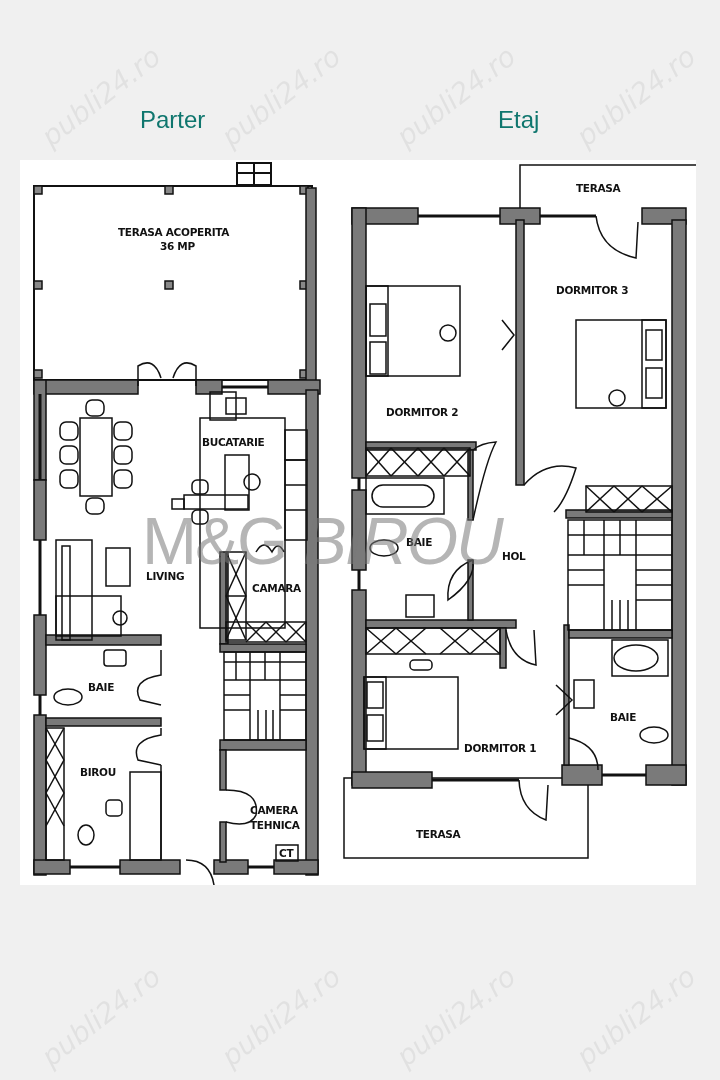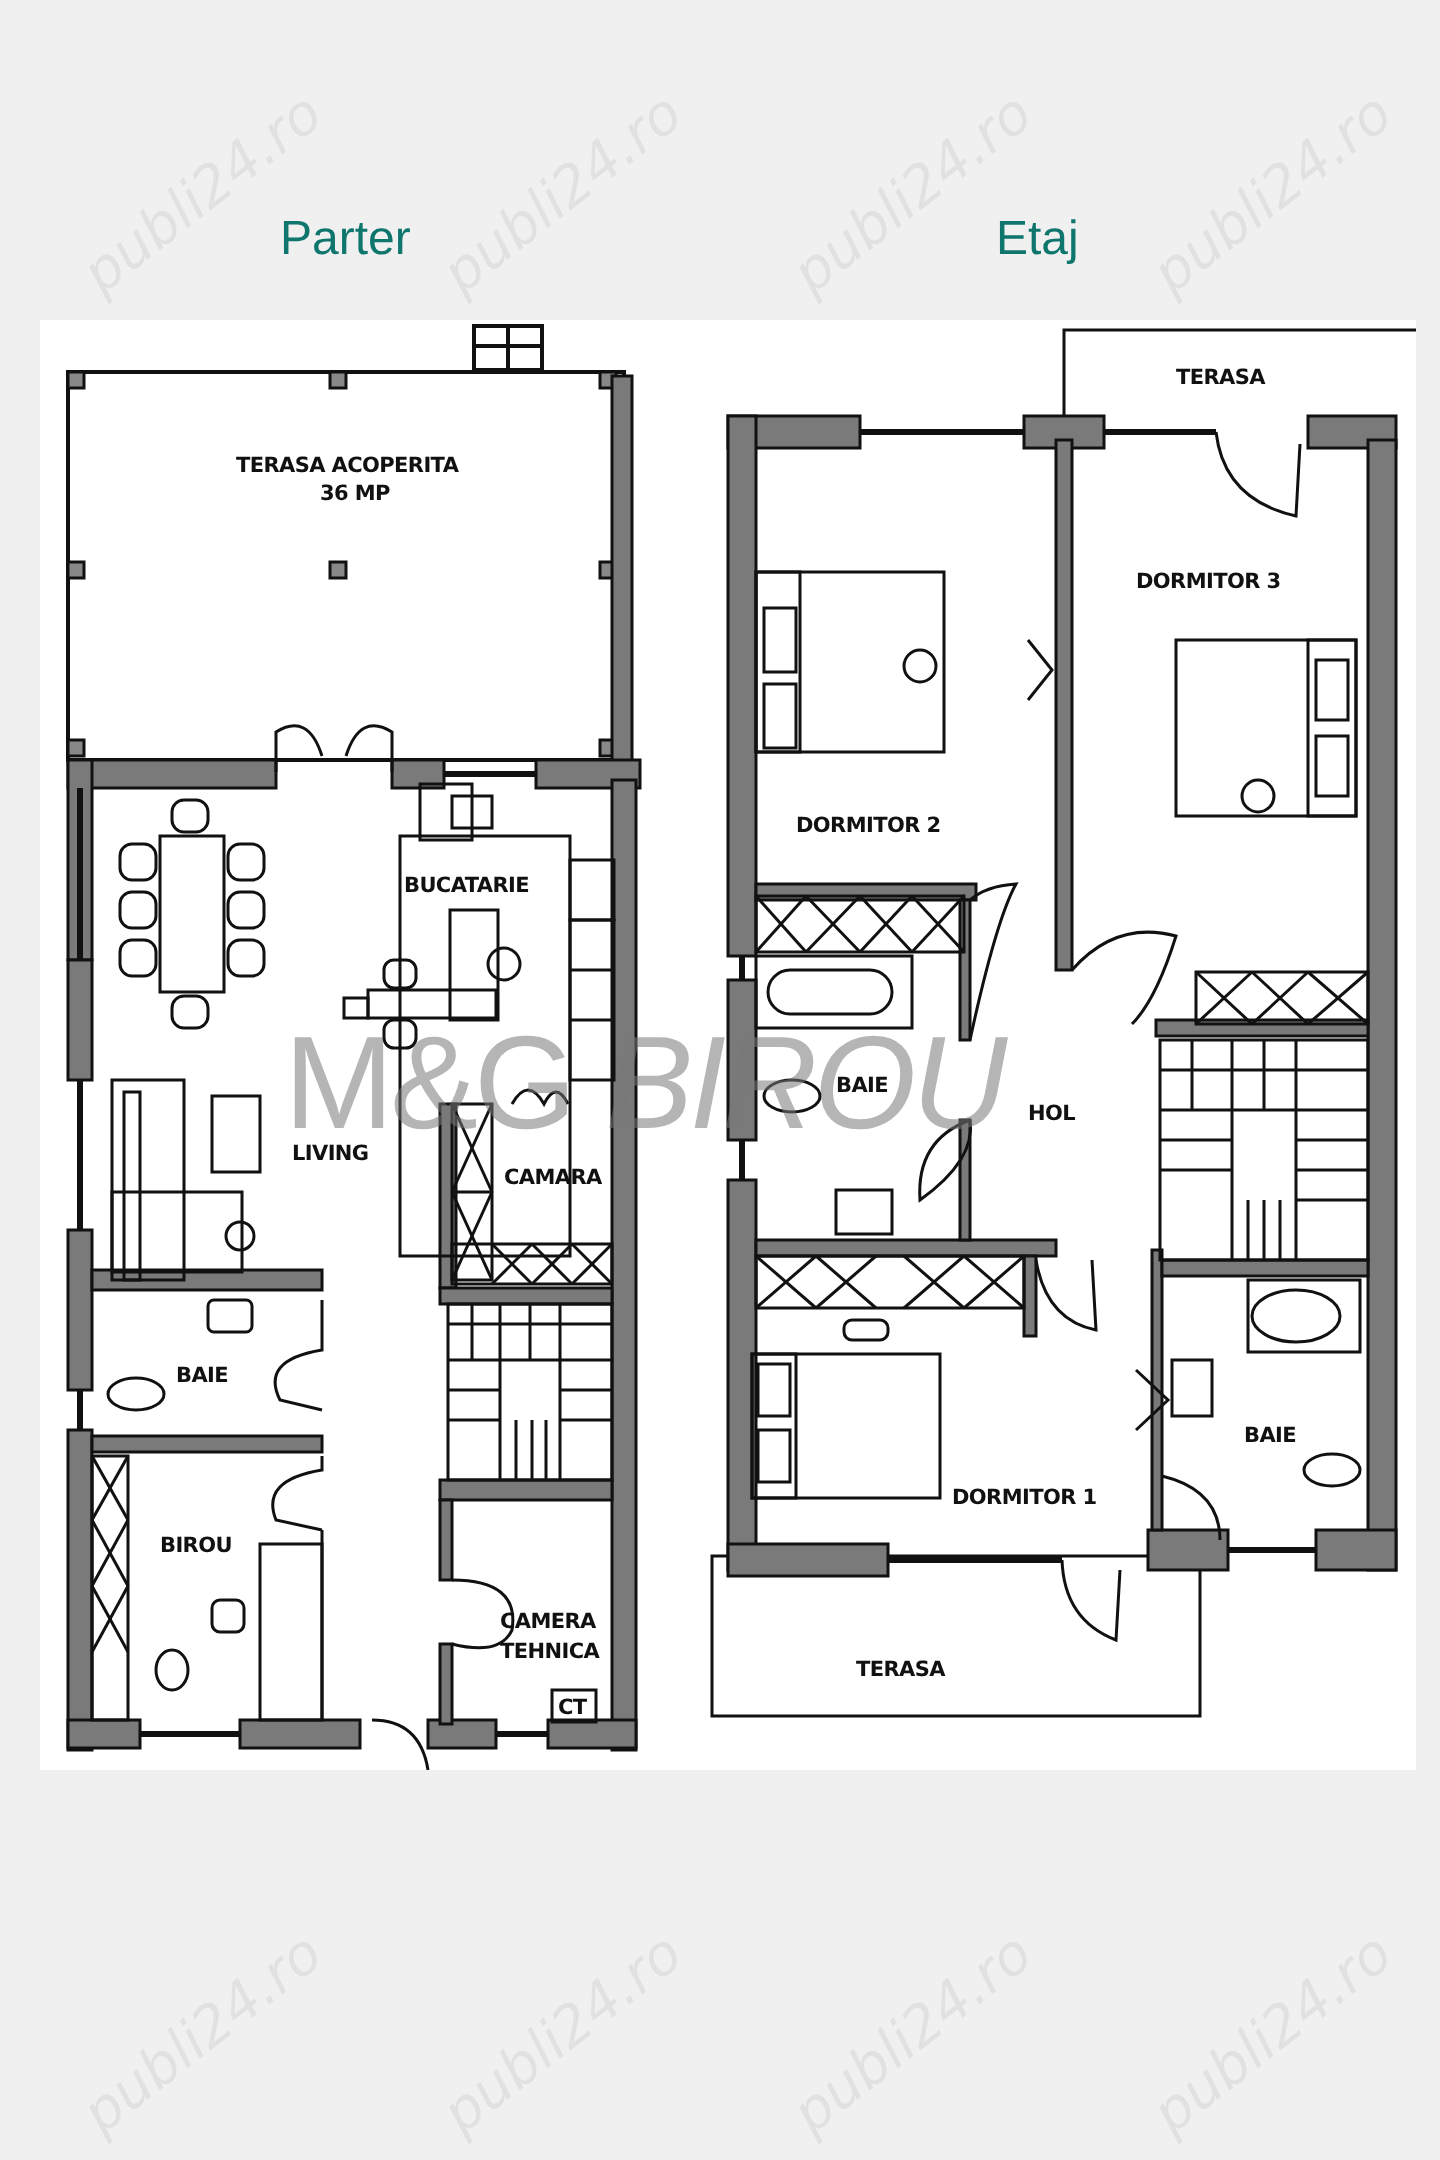--- a/index.html
+++ b/index.html
@@ -176,21 +176,21 @@
     <text class="lbl" x="126" y="420">LIVING</text>
     <text class="lbl" x="232" y="432">CAMARA</text>
     <text class="lbl" x="68" y="531">BAIE</text>
     <text class="lbl" x="60" y="616">BIROU</text>
     <text class="lbl" x="230" y="654">CAMERA</text>
     <text class="lbl" x="230" y="669">TEHNICA</text>
     <text class="lbl" x="259" y="697">CT</text>
   </svg>
 </div>
 
-<div class="panel" style="left:348px;width:360px;text-decoration:underline;">
+<div class="panel" style="left:336px;width:360px;text-decoration:underline;">
   <svg width="360" height="725" viewBox="0 0 360 725">
     <g stroke="#111" stroke-width="1.5" fill="none">
 
       <polyline points="184,52 184,5 360,5"></polyline>
 
       <rect x="8" y="618" width="244" height="80"></rect>
     </g>
     <g fill="#7a7a7a" stroke="#111" stroke-width="1.5">
 
       <rect x="16" y="48" width="66" height="16"></rect>

